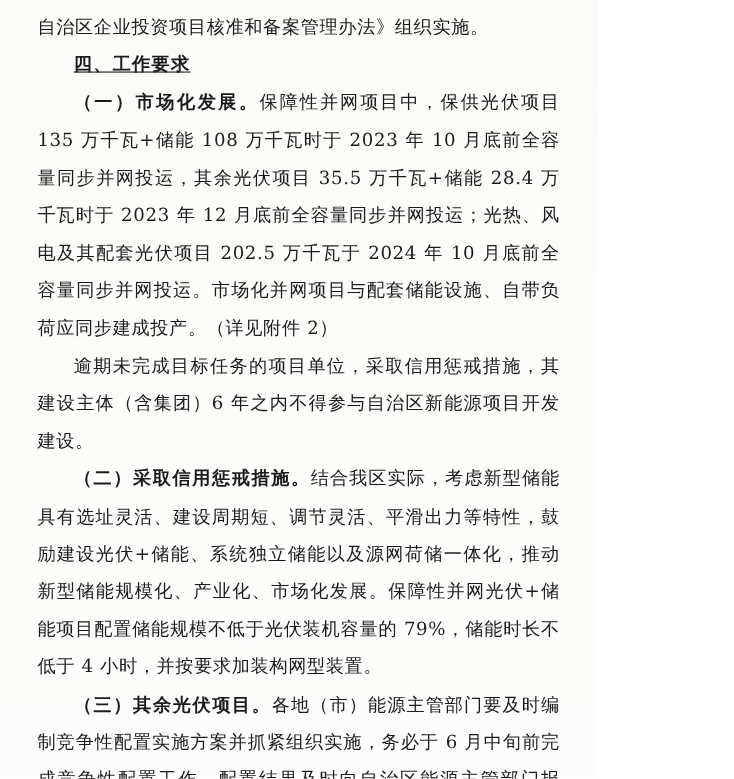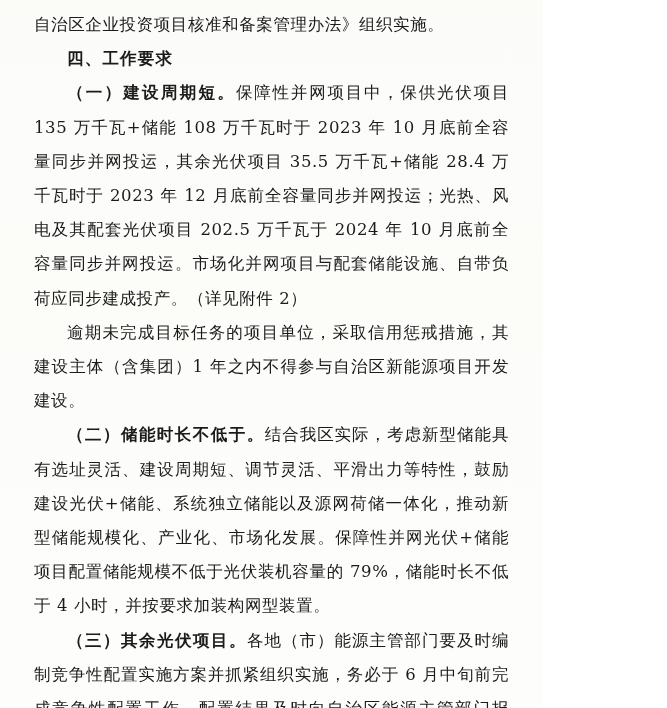--- a/index.html
+++ b/index.html
@@ -37,20 +37,21 @@
   .para {
     text-indent: 2em;
   }
   .noindent {
     text-indent: 0;
   }
   .heading {
     text-indent: 2em;
     font-weight: bold;
     letter-spacing: 1.2px;
+    text-decoration: underline;
   }
   .lead {
     font-weight: bold;
     letter-spacing: 1.1px;
   }
   
   .page::before {
     content: "";
     position: absolute;
     inset: 0;
@@ -65,22 +66,22 @@
 </head>
 <body>
 
 <div class="page">
   <div class="content doc-body">
 
     <p class="noindent">自治区企业投资项目核准和备案管理办法》组织实施。</p>
 
     <p class="heading">四、工作要求</p>
 
-    <p class="para"><span class="lead">（一）建设周期短。</span><span>保障性并网项目中，保供光伏项目 135 万千瓦+储能 108 万千瓦时于 2023 年 10 月底前全容量同步并网投运，其余光伏项目 35.5 万千瓦+储能 28.4 万千瓦时于 2023 年 12 月底前全容量同步并网投运；光热、风电及其配套光伏项目 202.5 万千瓦于 2024 年 10 月底前全容量同步并网投运。市场化并网项目与配套储能设施、自带负荷应同步建成投产。（详见附件 2）</span></p>
+    <p class="para"><span class="lead">（一）市场化发展。</span><span>保障性并网项目中，保供光伏项目 135 万千瓦+储能 108 万千瓦时于 2023 年 10 月底前全容量同步并网投运，其余光伏项目 35.5 万千瓦+储能 28.4 万千瓦时于 2023 年 12 月底前全容量同步并网投运；光热、风电及其配套光伏项目 202.5 万千瓦于 2024 年 10 月底前全容量同步并网投运。市场化并网项目与配套储能设施、自带负荷应同步建成投产。（详见附件 2）</span></p>
 
-    <p class="para">逾期未完成目标任务的项目单位，采取信用惩戒措施，其建设主体（含集团）1 年之内不得参与自治区新能源项目开发建设。</p>
+    <p class="para">逾期未完成目标任务的项目单位，采取信用惩戒措施，其建设主体（含集团）6 年之内不得参与自治区新能源项目开发建设。</p>
 
-    <p class="para"><span class="lead">（二）储能时长不低于。</span><span>结合我区实际，考虑新型储能具有选址灵活、建设周期短、调节灵活、平滑出力等特性，鼓励建设光伏+储能、系统独立储能以及源网荷储一体化，推动新型储能规模化、产业化、市场化发展。保障性并网光伏+储能项目配置储能规模不低于光伏装机容量的 79%，储能时长不低于 4 小时，并按要求加装构网型装置。</span></p>
+    <p class="para"><span class="lead">（二）采取信用惩戒措施。</span><span>结合我区实际，考虑新型储能具有选址灵活、建设周期短、调节灵活、平滑出力等特性，鼓励建设光伏+储能、系统独立储能以及源网荷储一体化，推动新型储能规模化、产业化、市场化发展。保障性并网光伏+储能项目配置储能规模不低于光伏装机容量的 79%，储能时长不低于 4 小时，并按要求加装构网型装置。</span></p>
 
     <p class="para"><span class="lead">（三）其余光伏项目。</span><span>各地（市）能源主管部门要及时编制竞争性配置实施方案并抓紧组织实施，务必于 6 月中旬前完成竞争性配置工作，配置结果及时向自治区能源主管部门报备。</span></p>
 
   </div>
 </div>
 
 </body></html>

